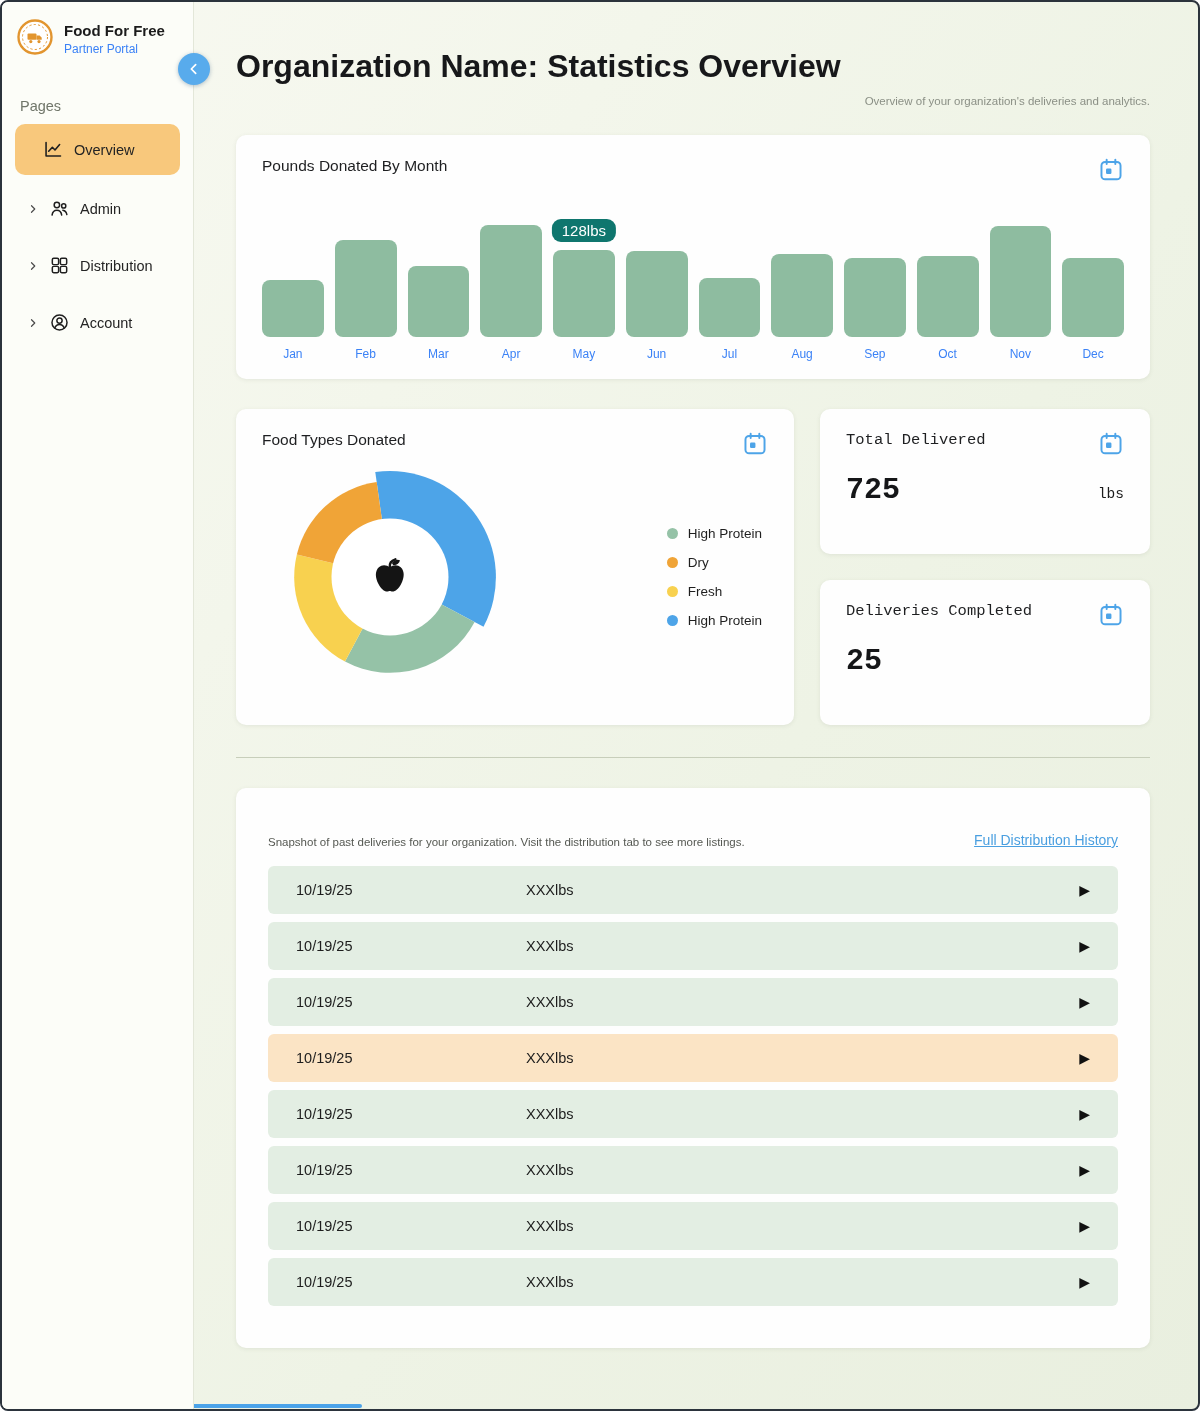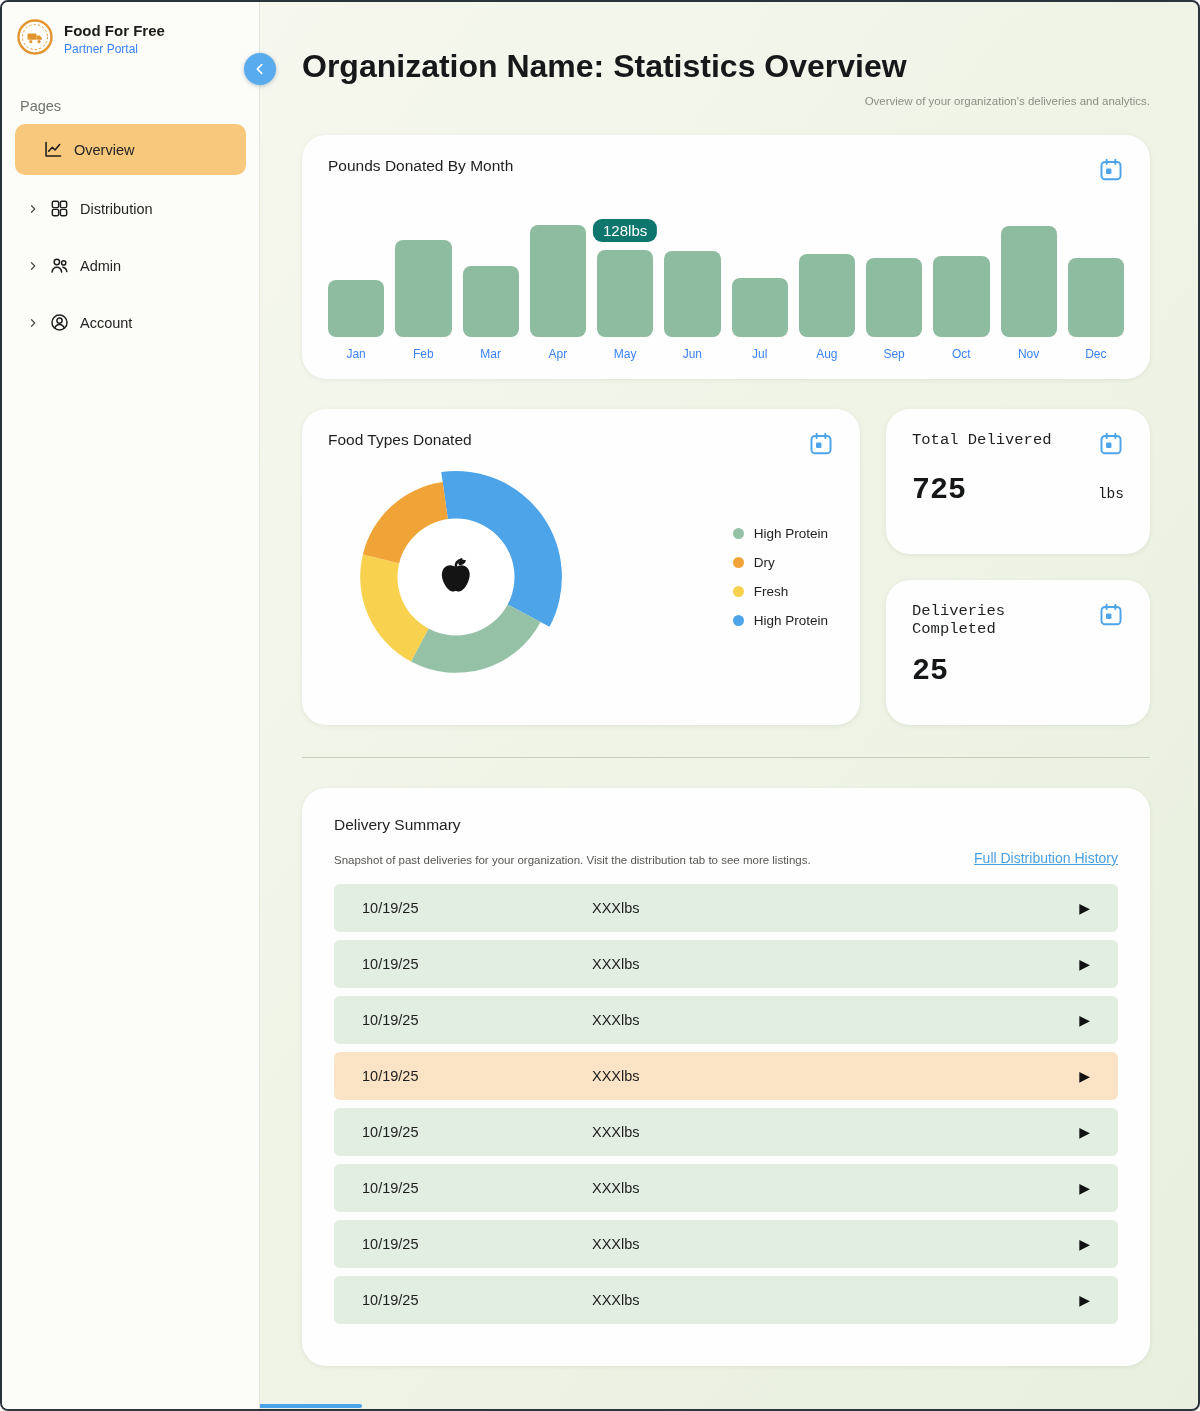--- a/index.html
+++ b/index.html
@@ -8,21 +8,21 @@
 
   .frame {
     position: absolute; inset: 0;
     border: 2px solid #2b333c; border-radius: 8px;
     overflow: hidden; display: flex;
     background: linear-gradient(125deg, #f8f9f1 0%, #eef3e5 60%, #e9efdf 100%);
   }
 
   
   .sidebar {
-    width: 258px; flex-shrink: 0;
+    width: 192px; flex-shrink: 0;
     background: #fcfdf8;
     border-right: 1px solid #e3e7d9;
     position: relative; z-index: 2;
   }
   .brand { display: flex; align-items: center; gap: 10px; padding: 16px 14px 8px; }
   .brand-name { font-size: 15px; font-weight: bold; color: #1b1b1b; }
   .brand-sub { font-size: 12px; color: #3b82f6; margin-top: 3px; }
   .pages-label { margin: 30px 18px 6px; font-size: 14.5px; color: #70766a; }
   .nav-item {
     display: flex; align-items: center; gap: 10px;
@@ -40,21 +40,21 @@
     position: absolute; left: -16px; top: 51px;
     width: 32px; height: 32px; border-radius: 50%;
     background: #58abec; border: none; cursor: pointer;
     display: flex; align-items: center; justify-content: center;
     box-shadow: 0 1px 4px rgba(40,80,120,.35); z-index: 3;
   }
   .page-title { margin-top: 46px; font-size: 32px; font-weight: bold; color: #17181a; }
   .page-sub { margin-top: 10px; font-size: 11.5px; color: #8b9086; text-align: right; }
 
   .card {
-    background: #fefefe; border-radius: 24px;
+    background: #fefefe; border-radius: 10px;
     box-shadow: 0 1px 4px rgba(80,90,70,.10);
   }
   .card-head { display: flex; justify-content: space-between; align-items: flex-start; }
   .card-title { font-size: 15.5px; font-weight: normal; color: #1e1f21; }
   .cal-btn { border: none; background: transparent; cursor: pointer; display: inline-flex; }
 
   
   .bar-card { margin-top: 28px; padding: 22px 26px 18px; }
   .bar-chart { display: flex; align-items: flex-end; gap: 11px; height: 150px; margin-top: 28px; }
   .bar-col { flex: 1; display: flex; flex-direction: column; align-items: center; justify-content: flex-end; position: relative; }
@@ -141,45 +141,45 @@
         <span>Overview</span>
       </div>
 
       <div class="nav-item">
         <span class="chev">
           <svg width="12" height="12" viewBox="0 0 24 24" fill="none" stroke="#4b4b4b" stroke-width="2.4" stroke-linecap="round" stroke-linejoin="round">
               <path d="M9 5.5l6.5 6.5L9 18.5"></path>
             </svg>
         </span>
         <span class="nav-icon">
+          <svg viewBox="0 0 24 24" fill="none" stroke="#1f1f1f" stroke-width="1.7" stroke-linecap="round">
+            <circle cx="9" cy="8" r="3.1"></circle>
+              <path d="M3.5 19.5c.5-3.6 2.8-5.6 5.5-5.6s5 2 5.5 5.6"></path>
+            <circle cx="16.8" cy="9" r="2.4"></circle>
+              <path d="M15.8 13.9c2.4.4 4.1 2.2 4.6 5"></path>
+          </svg>
+        </span>
+        <span>Admin</span>
+      </div>
+
+      <div class="nav-item">
+        <span class="chev">
+          <svg width="12" height="12" viewBox="0 0 24 24" fill="none" stroke="#4b4b4b" stroke-width="2.4" stroke-linecap="round" stroke-linejoin="round">
+              <path d="M9 5.5l6.5 6.5L9 18.5"></path>
+            </svg>
+        </span>
+        <span class="nav-icon">
           <svg viewBox="0 0 24 24" fill="none" stroke="#1f1f1f" stroke-width="1.7">
             <rect x="3.8" y="3.8" width="7.2" height="7.2" rx="1.6"></rect>
               <rect x="13" y="3.8" width="7.2" height="7.2" rx="1.6"></rect>
             <rect x="3.8" y="13" width="7.2" height="7.2" rx="1.6"></rect>
               <rect x="13" y="13" width="7.2" height="7.2" rx="1.6"></rect>
           </svg>
         </span>
         <span>Distribution</span>
-      </div>
-
-      <div class="nav-item">
-        <span class="chev">
-          <svg width="12" height="12" viewBox="0 0 24 24" fill="none" stroke="#4b4b4b" stroke-width="2.4" stroke-linecap="round" stroke-linejoin="round">
-              <path d="M9 5.5l6.5 6.5L9 18.5"></path>
-            </svg>
-        </span>
-        <span class="nav-icon">
-          <svg viewBox="0 0 24 24" fill="none" stroke="#1f1f1f" stroke-width="1.7" stroke-linecap="round">
-            <circle cx="9" cy="8" r="3.1"></circle>
-              <path d="M3.5 19.5c.5-3.6 2.8-5.6 5.5-5.6s5 2 5.5 5.6"></path>
-            <circle cx="16.8" cy="9" r="2.4"></circle>
-              <path d="M15.8 13.9c2.4.4 4.1 2.2 4.6 5"></path>
-          </svg>
-        </span>
-        <span>Admin</span>
       </div>
 
       <div class="nav-item">
         <span class="chev">
           <svg width="12" height="12" viewBox="0 0 24 24" fill="none" stroke="#4b4b4b" stroke-width="2.4" stroke-linecap="round" stroke-linejoin="round">
               <path d="M9 5.5l6.5 6.5L9 18.5"></path>
             </svg>
         </span>
         <span class="nav-icon">
           <svg viewBox="0 0 24 24" fill="none" stroke="#1f1f1f" stroke-width="1.7" stroke-linecap="round">
@@ -351,21 +351,20 @@
           <div class="stat-row">
             <span class="stat-value">25</span>
           </div>
         </section>
       </div>
     </div>
 
     <hr class="divider">
 
     <section class="card summary-card">
-      <h2 class="card-title">Delivery Summary</h2>
       <div class="summary-sub-row">
         <p class="summary-sub">Snapshot of past deliveries for your organization. Visit the distribution tab to see more listings.</p>
         <a class="history-link">Full Distribution History</a>
       </div>
       <div class="rows" id="rowList">
           <div class="row">
             <span class="date">10/19/25</span>
             <span class="weight">XXXlbs</span>
             <span class="arrow">▶</span>
           </div>

